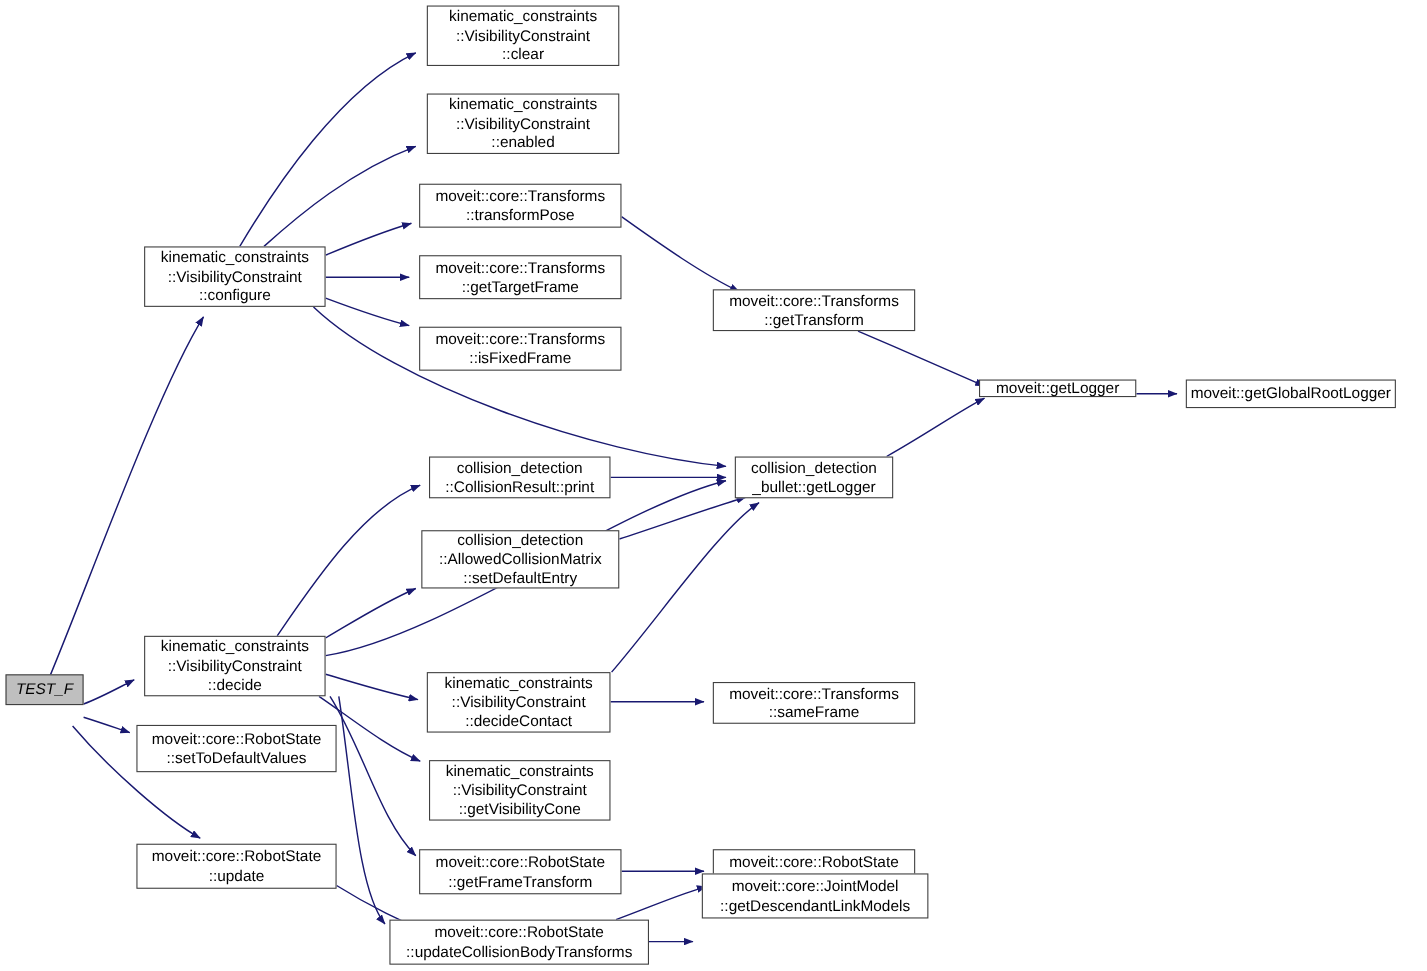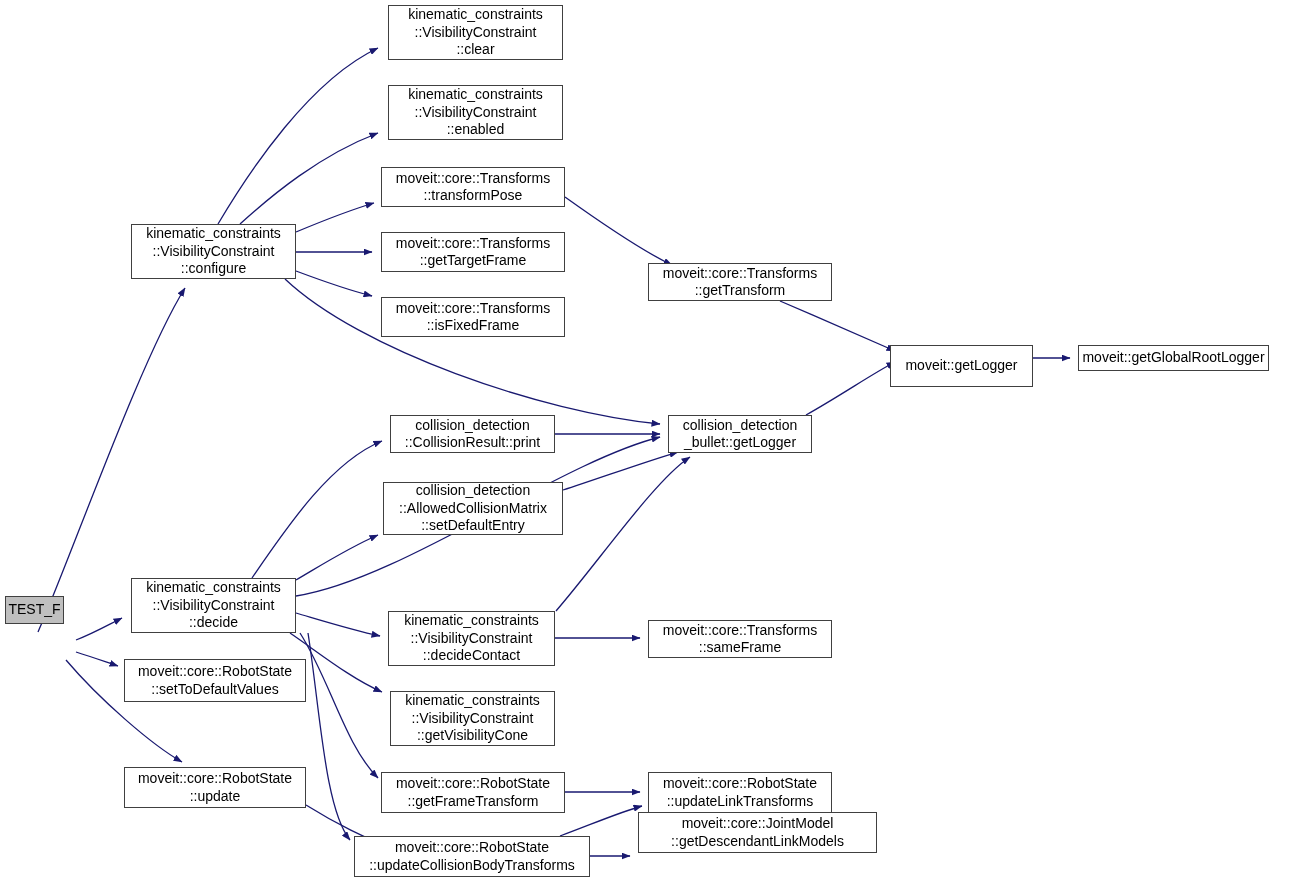--- a/index.html
+++ b/index.html
@@ -83,21 +83,21 @@
         <path d="M 556,611 C 600,560 655,480 690,457" fill="none" stroke="#191970" stroke-width="1.3" marker-end="url(#arrowhead)"></path>
         <path d="M 563,490 C 600,478 650,460 678,452" fill="none" stroke="#191970" stroke-width="1.3" marker-end="url(#arrowhead)"></path>
         <path d="M 555,434 L 660,434" fill="none" stroke="#191970" stroke-width="1.3" marker-end="url(#arrowhead)"></path>
         <path d="M 306,805 C 330,820 370,842 400,850" fill="none" stroke="#191970" stroke-width="1.3" marker-end="url(#arrowhead)"></path>
         <path d="M 565,792 L 640,792" fill="none" stroke="#191970" stroke-width="1.3" marker-end="url(#arrowhead)"></path>
         <path d="M 560,836 C 590,825 620,812 642,806" fill="none" stroke="#191970" stroke-width="1.3" marker-end="url(#arrowhead)"></path>
         <path d="M 590,856 L 630,856" fill="none" stroke="#191970" stroke-width="1.3" marker-end="url(#arrowhead)"></path>
       </g>
   </svg>
   <div id="nodes-layer">
-      <div class="node-box highlight" style="left: 5px; top: 596px; width: 59px; height: 28px;"><span class="node-label">TEST_F</span></div>
+      <div class="node-box highlight" style="left: 5px; top: 613px; width: 71px; height: 28px; font-style: italic;"><span class="node-label">TEST_F</span></div>
       <div class="node-box" style="left: 131px; top: 224px; width: 165px; height: 55px;"><span class="node-label">kinematic_constraints
 ::VisibilityConstraint
 ::configure</span></div>
       <div class="node-box" style="left: 131px; top: 578px; width: 165px; height: 55px;"><span class="node-label">kinematic_constraints
 ::VisibilityConstraint
 ::decide</span></div>
       <div class="node-box" style="left: 124px; top: 659px; width: 182px; height: 43px;"><span class="node-label">moveit::core::RobotState
 ::setToDefaultValues</span></div>
       <div class="node-box" style="left: 124px; top: 767px; width: 182px; height: 41px;"><span class="node-label">moveit::core::RobotState
 ::update</span></div>
@@ -129,18 +129,18 @@
       <div class="node-box" style="left: 354px; top: 836px; width: 236px; height: 41px;"><span class="node-label">moveit::core::RobotState
 ::updateCollisionBodyTransforms</span></div>
       <div class="node-box" style="left: 648px; top: 263px; width: 184px; height: 38px;"><span class="node-label">moveit::core::Transforms
 ::getTransform</span></div>
       <div class="node-box" style="left: 668px; top: 415px; width: 144px; height: 38px;"><span class="node-label">collision_detection
 _bullet::getLogger</span></div>
       <div class="node-box" style="left: 648px; top: 620px; width: 184px; height: 38px;"><span class="node-label">moveit::core::Transforms
 ::sameFrame</span></div>
       <div class="node-box" style="left: 648px; top: 772px; width: 184px; height: 41px;"><span class="node-label">moveit::core::RobotState
 ::updateLinkTransforms</span></div>
-      <div class="node-box" style="left: 638px; top: 812px; width: 239px; height: 41px;"><span class="node-label">moveit::core::JointModel
+      <div class="node-box" style="left: 638px; top: 794px; width: 206px; height: 41px;"><span class="node-label">moveit::core::JointModel
 ::getDescendantLinkModels</span></div>
-      <div class="node-box" style="left: 890px; top: 345px; width: 143px; height: 42px;"><span class="node-label">moveit::getLogger</span></div>
+      <div class="node-box" style="left: 890px; top: 345px; width: 143px; height: 16px;"><span class="node-label">moveit::getLogger</span></div>
       <div class="node-box" style="left: 1078px; top: 345px; width: 191px; height: 26px;"><span class="node-label">moveit::getGlobalRootLogger</span></div>
     </div>
 </div>
 
 </body></html>

